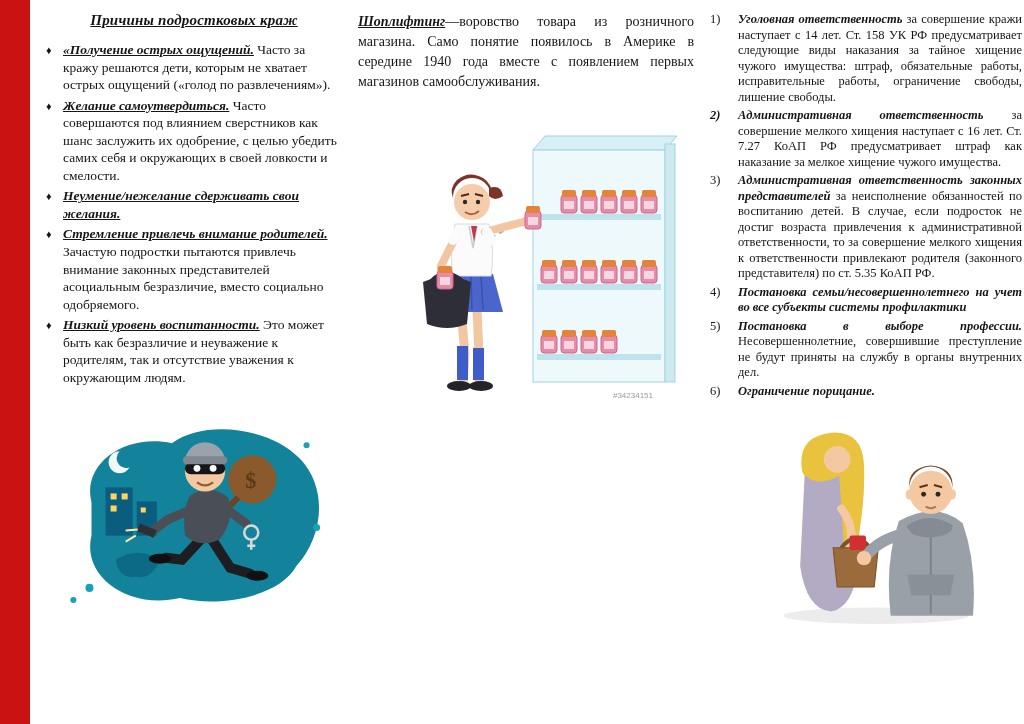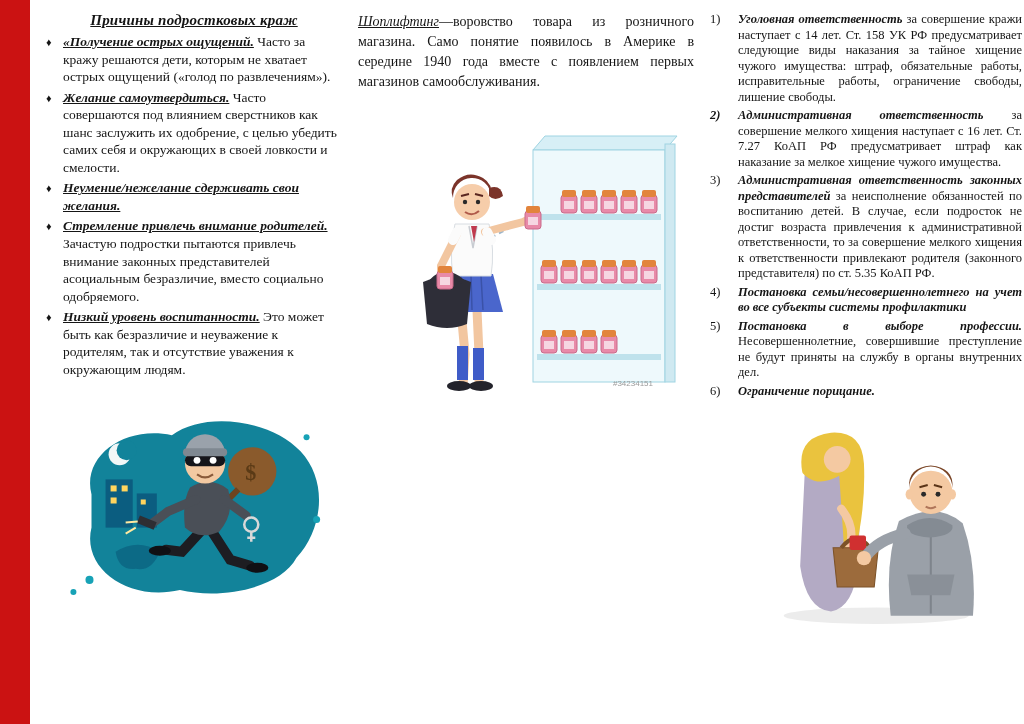--- a/index.html
+++ b/index.html
@@ -13,45 +13,45 @@
   .bar-left  { background:#cb1212; }
   .content { flex:1; display:flex; gap:16px; padding:12px 8px 0 16px; }
 
   .col { display:flex; flex-direction:column; }
   .col-left  { width:296px; }
   .col-mid   { width:336px; }
   .col-right { width:312px; }
 
   h2.title {
     text-align:center; font-size:15px; font-weight:bold; font-style:italic;
-    text-decoration:underline; margin-bottom:4px; letter-spacing:.2px;
+    text-decoration:underline; margin-bottom:12px; letter-spacing:.2px;
   }
 
   
   .cause-list { list-style:none; font-size:13.5px; line-height:1.3; }
   .cause-item { display:flex; gap:7px; margin-bottom:3px; }
   .cause-bullet { flex:0 0 10px; font-size:11px; padding-top:2px; }
   .lead-u { font-weight:bold; font-style:italic; text-decoration:underline; }
 
   
   .col-mid p { font-size:14px; line-height:1.42; text-align:justify; margin-bottom:18px; }
-  .lead-ud { font-weight:normal; font-style:italic; text-decoration:underline; }
+  .lead-ud { font-weight:bold; font-style:italic; text-decoration:underline; }
 
   
   .cons-list { list-style:none; font-size:12.5px; line-height:1.24; text-align:justify; }
   .cons-item { display:flex; gap:8px; margin-bottom:3px; }
   .cons-num { flex:0 0 20px; text-align:left; }
   .lead-bi { font-weight:bold; font-style:italic; }
 
   .illus { position:relative; }
   .illus-left  { margin:18px auto 0; width:282px; }
   .illus-mid   { margin:4px auto 0; width:322px; }
   .illus-right { margin:8px auto 0; width:248px; }
   .watermark {
-    position:absolute; right:34px; bottom:30px; font-size:8px;
+    position:absolute; right:34px; bottom:18px; font-size:8px;
     color:#9a9a9a; font-family:"Liberation Sans", sans-serif;
   }
 </style>
 </head>
 <body>
 
 <div class="page">
   <div class="bar bar-left"></div>
 
   <div class="content">

